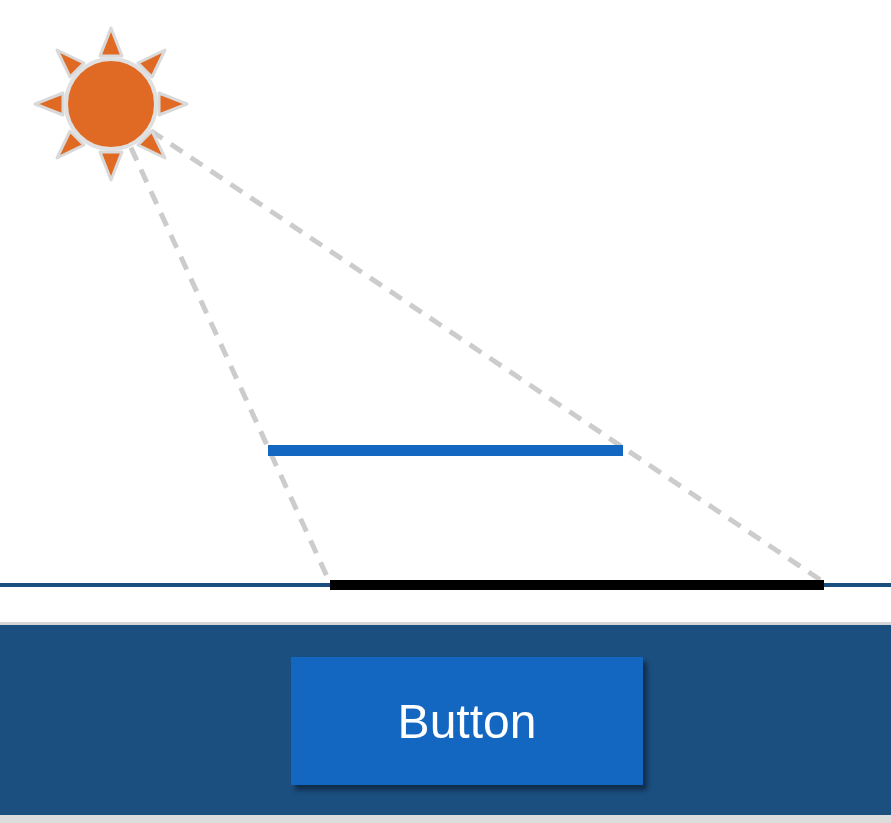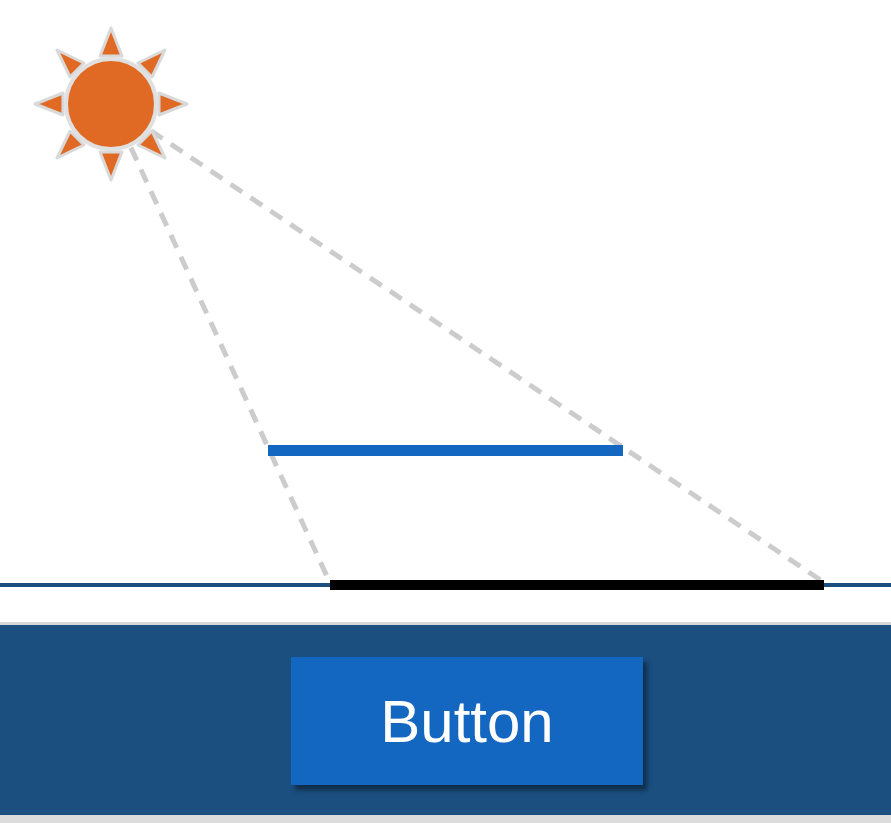--- a/index.html
+++ b/index.html
@@ -10,21 +10,21 @@
     #scene { position: absolute; left: 0; top: 0; width: 891px; height: 623px; }
     #divider { position: absolute; left: 0; top: 622px; width: 891px; height: 3px; background: #d6d6d6; }
     #panel {
       position: absolute; left: 0; top: 625px; width: 891px; height: 190px;
       background: #1b4f80;
     }
     #bottom-strip { position: absolute; left: 0; top: 815px; width: 891px; height: 8px; background: #dcdcdc; }
     #action-button {
       position: absolute; left: 291px; top: 32px; width: 352px; height: 128px;
       background: #1467c0; color: #ffffff; border: none;
-      font-family: "Liberation Sans", sans-serif; font-size: 60px;
+      font-family: "Liberation Sans", sans-serif; font-size: 48px;
       box-shadow: 4px 5px 5px rgba(0,0,0,0.45);
       display: flex; align-items: center; justify-content: center;
       cursor: pointer; padding: 8px;
     }
   </style>
 </head>
 <body>
 
 <svg id="scene" width="891" height="623" viewBox="0 0 891 623" xmlns="http://www.w3.org/2000/svg">
 

